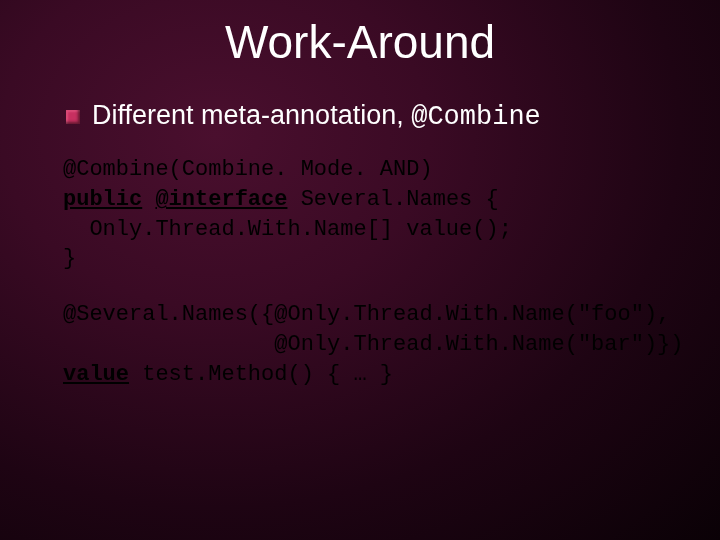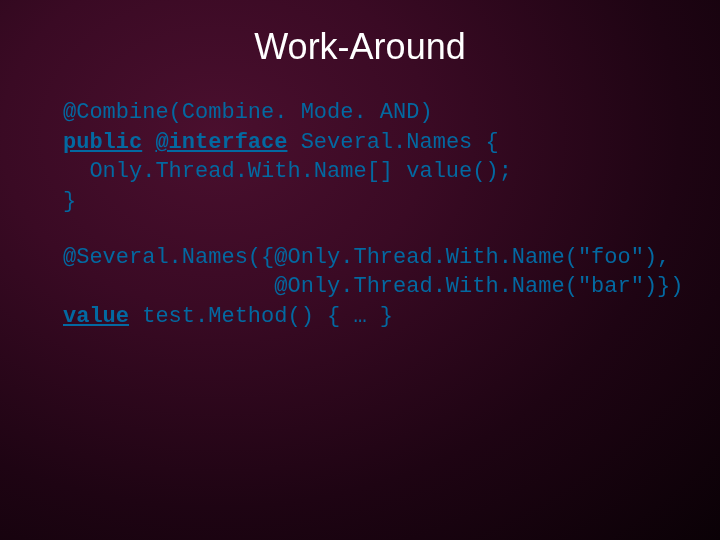--- a/index.html
+++ b/index.html
@@ -10,23 +10,23 @@
     overflow: hidden;
   }
   body {
     background: radial-gradient(ellipse at 30% 25%, #4a0f2e 0%, #3a0a24 30%, #1e0413 65%, #0a0106 100%);
     font-family: Arial, Helvetica, sans-serif;
     color: #fff;
     position: relative;
   }
   .title {
     text-align: center;
-    font-size: 36px;
+    font-size: 46px;
     font-weight: normal;
-    margin-top: 26px;
+    margin-top: 15px;
     color: #fff;
   }
   .content {
     margin: 30px 40px 0 66px;
   }
   .bullet-line {
     display: flex;
     align-items: flex-start;
     font-size: 27px;
     color: #fff;
@@ -44,41 +44,47 @@
   .bullet-text {
     line-height: 1.2;
   }
   .mono {
     font-family: "Courier New", Courier, monospace;
   }
   .code-block {
     font-family: "Courier New", Courier, monospace;
     font-size: 22px;
     white-space: pre;
-    color: #0369a1;
+    color: #000000;
     line-height: 1.35;
     margin-left: -3px;
   }
   .code-block b {
     font-weight: bold;
   }
   .code-block .uline {
     text-decoration: underline;
   }
   .gap {
     height: 26px;
   }
 </style>
 </head>
 <body>
 
 <div class="title">Work-Around</div>
 
 <div class="content">
 
+  <div class="bullet-line">
+    <div class="bullet-icon"></div>
+    <div class="bullet-text">
+      <span>Different meta-annotation, </span><span class="mono">@Combine</span>
+    </div>
+  </div>
 
   <div class="code-block"><span>@Combine(Combine. Mode. AND)</span>
 <b><span class="uline">public</span></b><span> </span><b><span class="uline">@interface</span></b><span> Several.Names {</span>
 <span>  Only.Thread.With.Name[] value();</span>
 <span>}</span></div>
 
   <div class="gap"></div>
 
   <div class="code-block"><span>@Several.Names({@Only.Thread.With.Name("foo"),</span>
 <span>                @Only.Thread.With.Name("bar")})</span>

